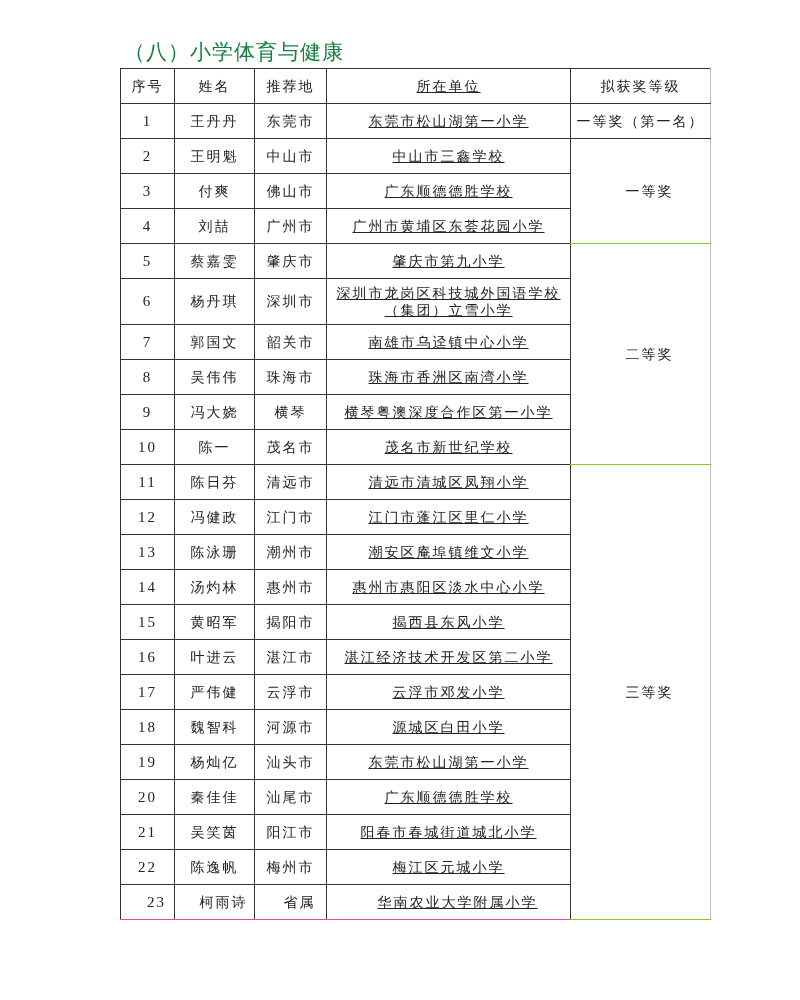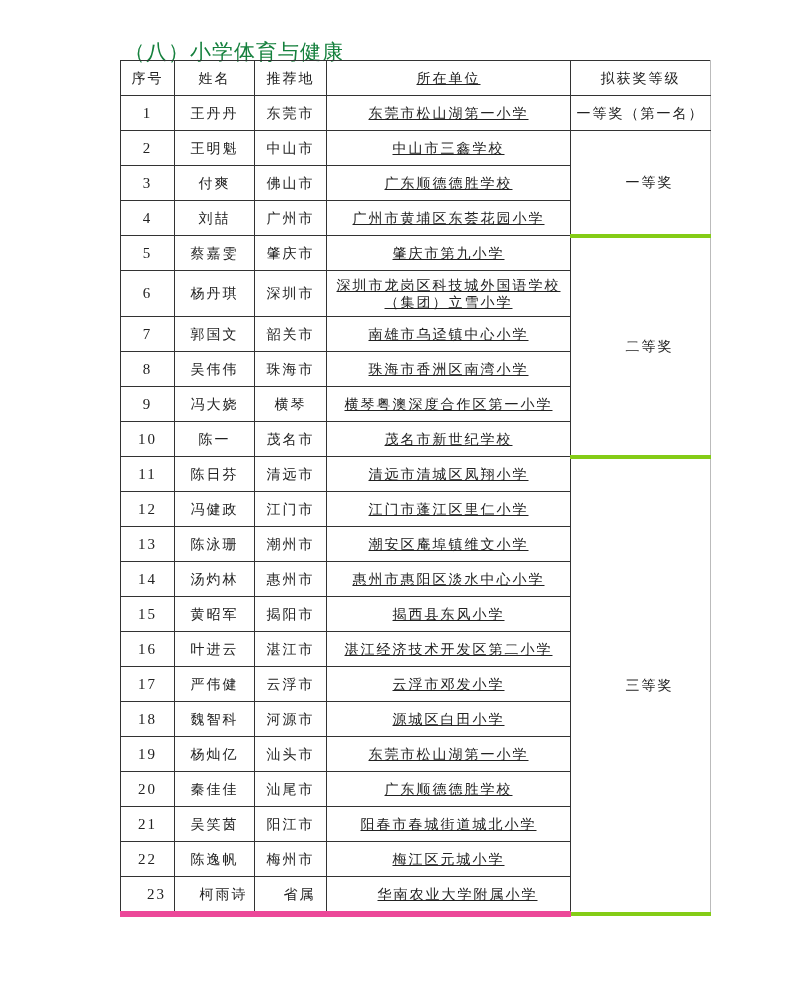--- a/index.html
+++ b/index.html
@@ -1,31 +1,31 @@
 <!DOCTYPE html>
 <html><head>
 <meta charset="utf-8">
 <style>
   html, body { margin: 0; padding: 0; background: #ffffff; }
   body { width: 800px; height: 1000px; position: relative; overflow: hidden;
          font-family: "DejaVu Serif", "Liberation Serif", serif; color: #222; }
   .section-title { position: absolute; left: 124px; top: 38px; font-size: 21px;
                    letter-spacing: 1px; color: #15803d; white-space: nowrap; }
-  table.award { position: absolute; left: 120px; top: 60px; width: 590px;
+  table.award { position: absolute; left: 120px; top: 68px; width: 590px;
                 border-collapse: collapse; table-layout: fixed; font-size: 14px; }
   table.award td, table.award th { border: 1px solid #333; text-align: center;
                 vertical-align: middle; padding: 0 2px; font-weight: normal;
                 letter-spacing: 2px; line-height: 17px; }
   table.award th { height: 34px; }
   table.award td { height: 34px; }
   table.award tr.tall td { height: 45px; }
   table.award td.col-unit, table.award th.col-unit { border-left: 1px solid #aaa; text-decoration: underline; }
   table.award .col-award { border-right: 1px solid #bbb; margin-left: 17px; }
-  table.award td.col-award.merged { border-bottom: 4px solid #84cc16; border-top: 1px solid #ccc; padding-left: 20px; }
-  table.award tr.last td { border-bottom: 6px solid #ec4899; padding-left: 20px; }
+  table.award td.col-award.merged { border-bottom: 1px solid #84cc16; border-top: 1px solid #ccc; padding-left: 20px; }
+  table.award tr.last td { border-bottom: 1px solid #ec4899; padding-left: 20px; }
   .num { letter-spacing: 0; font-family: "Liberation Serif", serif; font-size: 15px; }
 </style>
 </head>
 <body>
 
 <div class="section-title">（八）小学体育与健康</div>
 
 <table class="award">
   <colgroup>
     <col style="width:54px">

